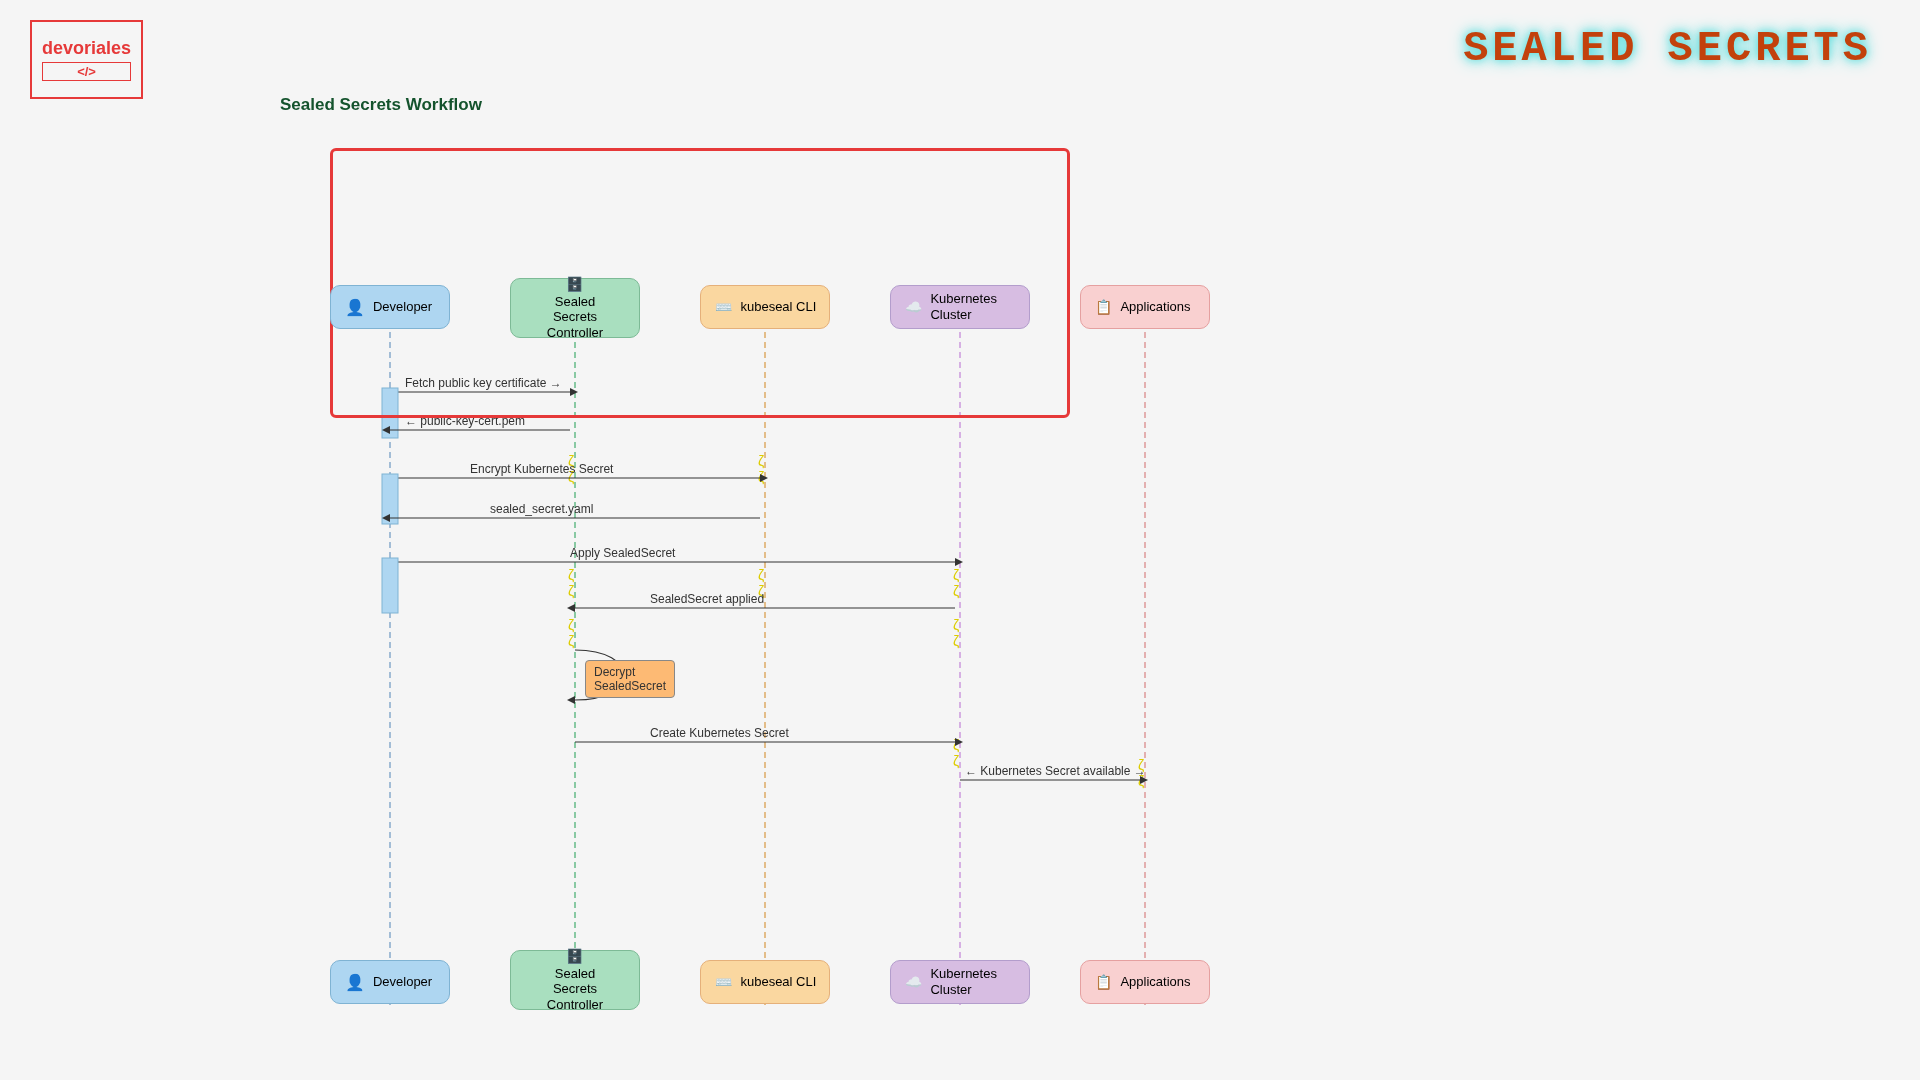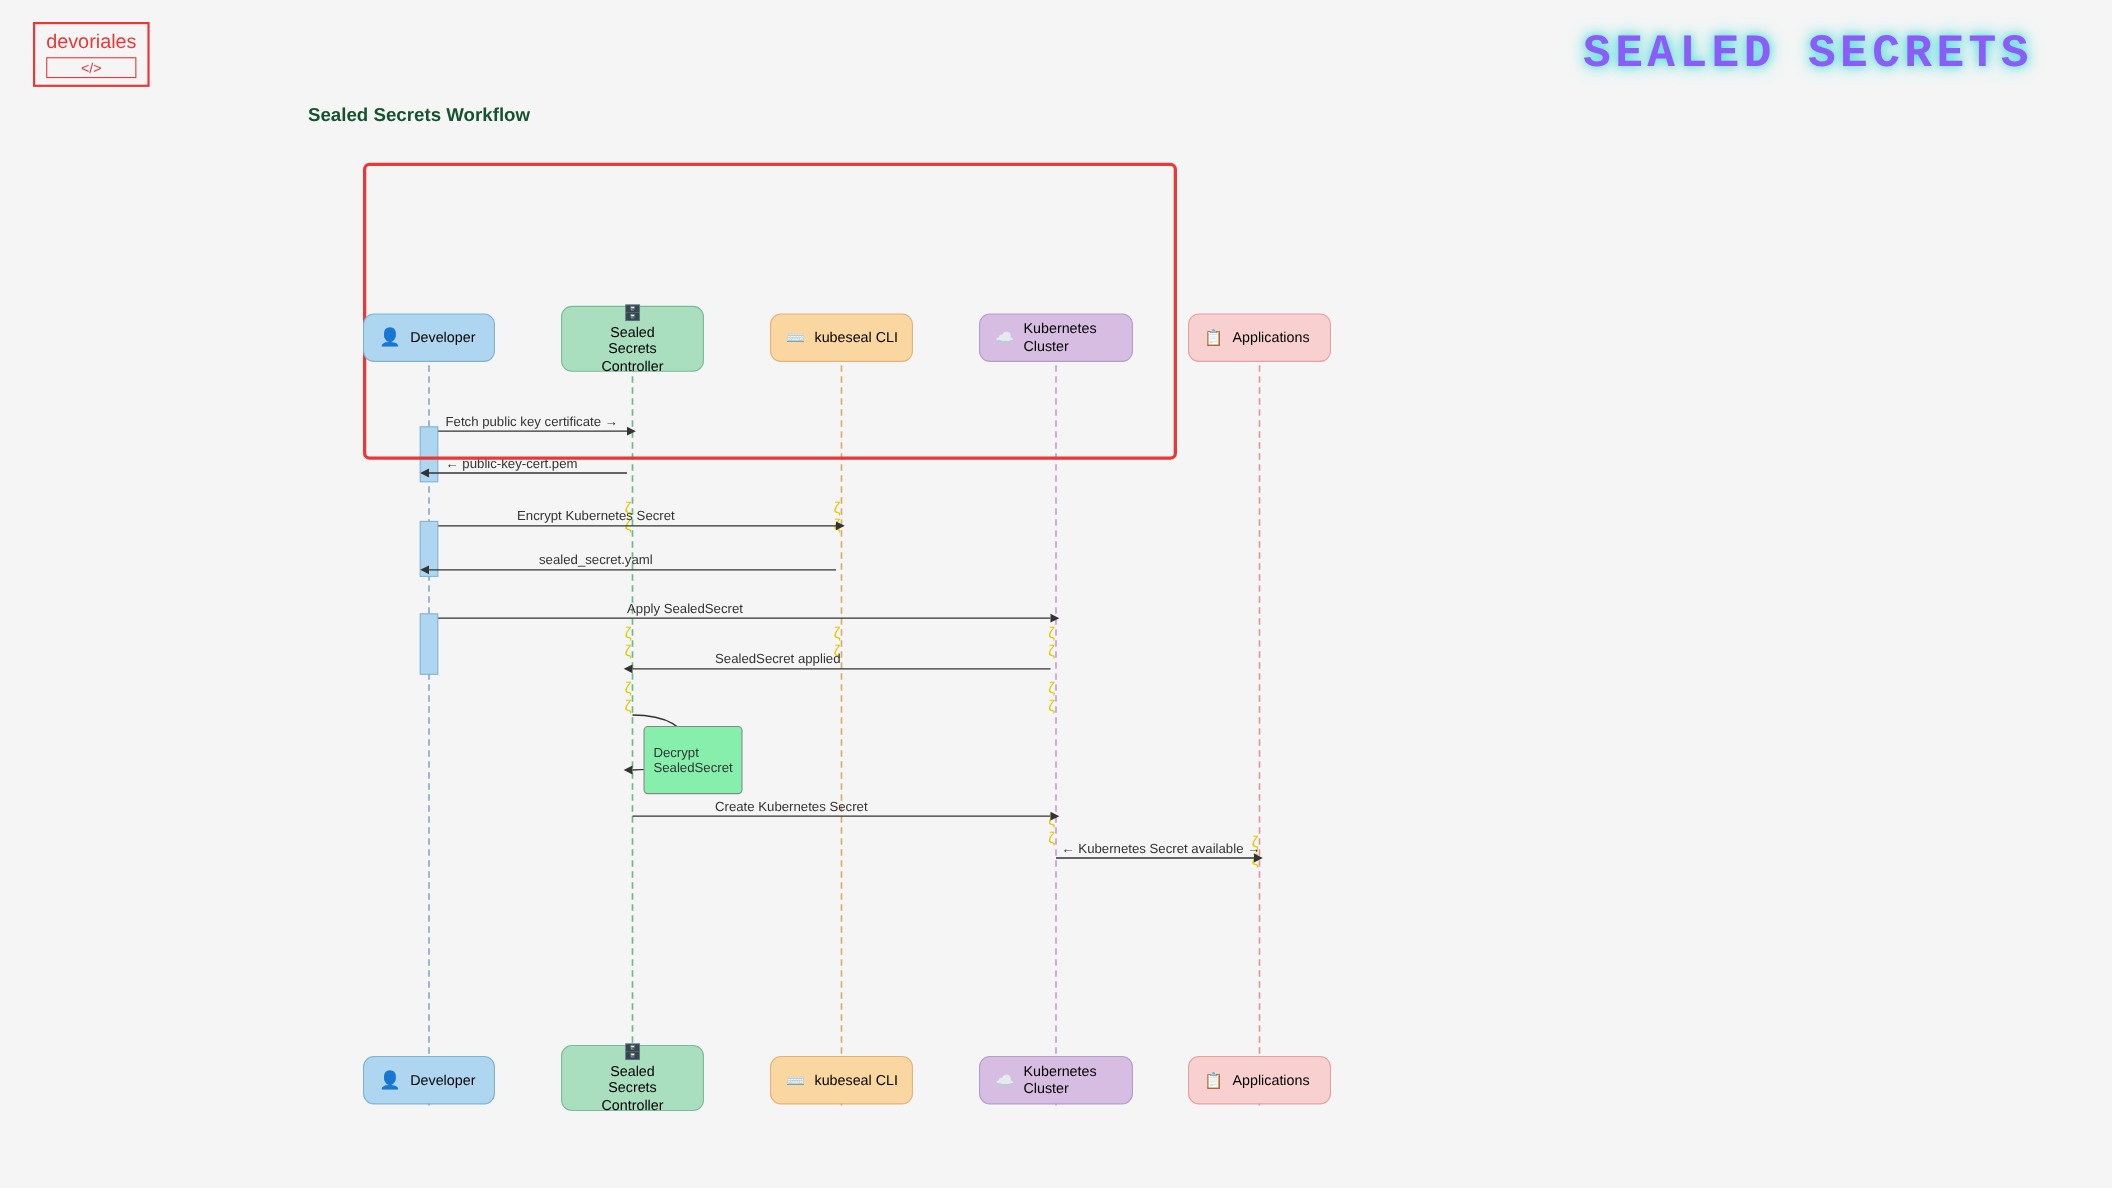--- a/index.html
+++ b/index.html
@@ -11,42 +11,42 @@
       overflow: hidden;
       position: relative;
     }
 
     
     .logo {
       position: absolute;
       top: 20px;
       left: 30px;
       border: 2px solid #e63939;
-      padding: 6px 10px;
+      padding: 16px 10px;
       color: #e63939;
-      font-weight: normal;
+      font-weight: bold;
       font-size: 18px;
     }
     .logo-sub {
       color: #e63939;
       font-size: 13px;
       text-align: center;
       border: 1px solid #e63939;
       padding: 1px 4px;
       margin-top: 3px;
     }
 
     
     .sealed-title {
       position: absolute;
       top: 25px;
-      right: 72px;
+      right: 48px;
       font-size: 42px;
       font-weight: bold;
-      color: #8b5cf6;
+      color: #c2410c;
       letter-spacing: 4px;
       font-family: 'Courier New', monospace;
       text-shadow: 0 0 8px #5dd, 0 0 16px #5dd;
     }
 
     
     .page-subtitle {
       position: absolute;
       top: 95px;
       left: 280px;
@@ -214,22 +214,22 @@
     .actor-label {
       font-size: 13px;
       line-height: 1.2;
     }
 
     
     .self-message-box {
       position: absolute;
       border: 1px solid #888;
       border-radius: 4px;
-      background: #86efac;
-      padding: 16px 8px;
+      background: #fdba74;
+      padding: 4px 8px;
       font-size: 12px;
       color: #333;
       z-index: 5;
     }
   </style>
 </head>
 <body>
 
 <div class="logo">
   <span>devoriales</span>

